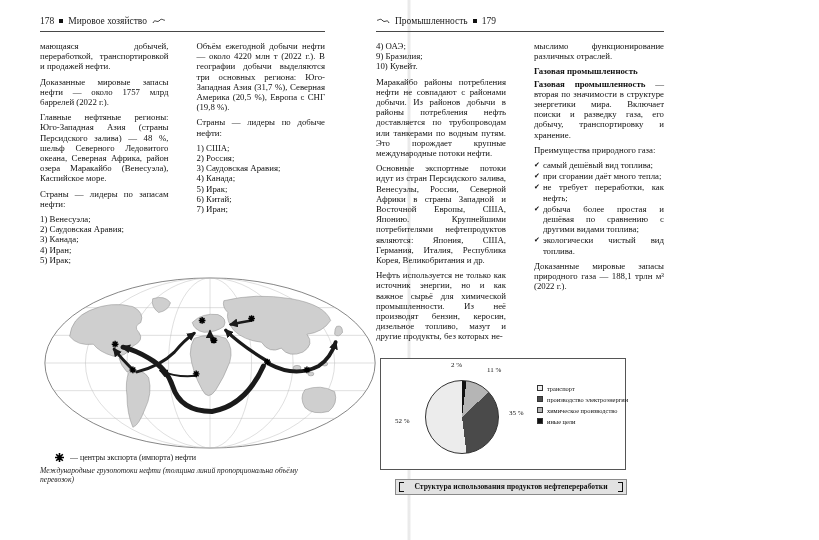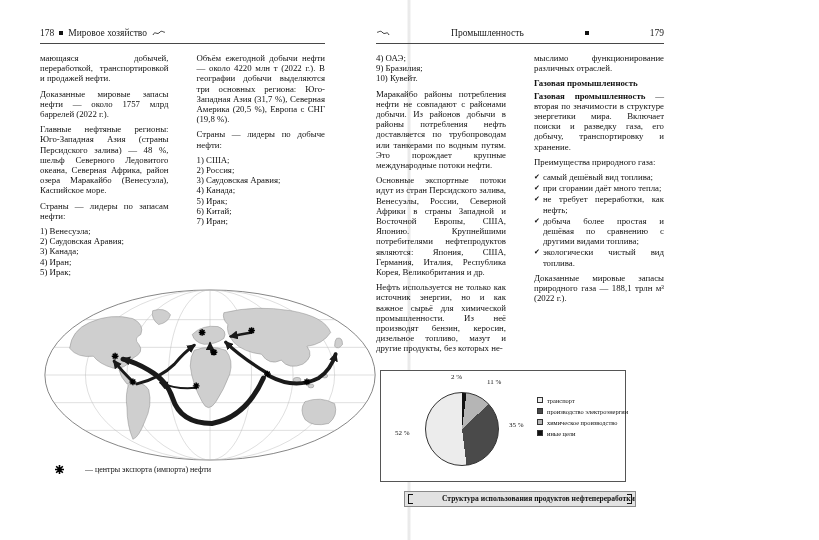--- a/index.html
+++ b/index.html
@@ -1,59 +1,59 @@
 <!DOCTYPE html>
 <html><head>
 <meta charset="utf-8">
 <style>
   *{margin:0;padding:0;box-sizing:border-box}
   html,body{width:819px;height:540px}
   body{background:#e9e9e9;font-family:"Liberation Serif","DejaVu Serif",serif;color:#111}
   .spread{width:819px;height:540px;background:#fff;display:flex;position:relative;overflow:hidden}
   .gutter{position:absolute;left:407px;top:0;width:4px;height:100%;
           background:linear-gradient(90deg,rgba(0,0,0,0.02),rgba(0,0,0,0.10),rgba(0,0,0,0.02))}
-  .page{width:349px;padding-top:28px;position:relative}
+  .page{width:349px;padding-top:16px;position:relative}
   .page-left{padding-left:40px;padding-right:24px}
   .page-right{padding-left:27px;padding-right:34px}
   .phead{display:flex;align-items:center;gap:5px;font-size:9.5px;color:#1a1a1a;
          border-bottom:1px solid #474747;padding-bottom:5px}
-  .phead.right{justify-content:space-between}
+  .phead.right{justify-content:flex-start}
   .sq{width:4px;height:4px;background:#111;display:inline-block;flex:none}
   .orn{flex:none}
   .cols{display:flex;gap:28px;margin-top:9px}
   .col{flex:1;font-size:8.8px;line-height:10.2px;text-align:justify}
   .col p{margin-bottom:5px}
   .lst{margin-bottom:5px}
   .lst div{text-align:left}
   .gash{font-size:8.8px;font-weight:bold;margin-bottom:2px}
   b.lead{font-weight:bold}
   .adv{display:flex;gap:3px;margin-bottom:1px}
   .adv .chk{font-family:"DejaVu Sans",sans-serif;font-size:7px;line-height:10.2px;flex:none}
   .adv .t{flex:1;text-align:justify}
   
   .mapfig{margin-top:5px}
   .mapsvg{display:block}
-  .maplegend{display:flex;align-items:center;gap:20px;font-size:8px;margin:1px 0 3px 14px}
+  .maplegend{display:flex;align-items:center;gap:5px;font-size:8px;margin:1px 0 3px 14px}
   .mapcap{font-style:italic;font-size:7.6px;color:#222}
   
   .piefig{margin-top:11px;margin-left:4px}
   .piebox{width:246px;height:112px;border:1px solid #555;position:relative;background:#fff}
   .pie{position:absolute;left:44px;top:21px;width:74px;height:74px;border-radius:50%;
        border:1px solid #333;background:#ddd}
   .plabel{position:absolute;font-size:7px;color:#111;white-space:nowrap}
   .v0{left:14px;top:58px}
   .v1{left:128px;top:50px}
   .v2{left:106px;top:7px}
   .v3{left:70px;top:2px}
   .pleg{position:absolute;left:156px;top:26px;width:86px}
   .plegitem{display:flex;align-items:center;gap:4px;margin-bottom:4px}
   .swatch{width:6px;height:6px;border:1px solid #333;flex:none;background:#fff}
   .pleglabel{font-size:6.4px;line-height:7px;white-space:nowrap}
-  .capbar{margin-top:9px;margin-left:24px;width:232px;height:16px;background:#e2e2e2;
-          border:1px solid #8a8a8a;display:flex;align-items:center;justify-content:flex-end;
+  .capbar{margin-top:9px;margin-left:15px;width:232px;height:16px;background:#e2e2e2;
+          border:1px solid #8a8a8a;display:flex;align-items:center;justify-content:center;
           position:relative;font-size:7.6px;font-weight:bold;color:#111}
   .br{position:absolute;top:2px;width:5px;height:10px}
   .br.l{left:3px;border-left:1.6px solid #111;border-top:1.6px solid #111;border-bottom:1.6px solid #111}
   .br.r{right:3px;border-right:1.6px solid #111;border-top:1.6px solid #111;border-bottom:1.6px solid #111}
 </style>
 </head>
 <body>
 
 <div class="spread">
   <div class="gutter"></div>
@@ -153,20 +153,21 @@
           <path d="M0,-3.4V3.4M-3.4,0H3.4M-2.4,-2.4L2.4,2.4M2.4,-2.4L-2.4,2.4" transform="translate(156,100)"></path>
           <path d="M0,-3.4V3.4M-3.4,0H3.4M-2.4,-2.4L2.4,2.4M2.4,-2.4L-2.4,2.4" transform="translate(268,96)"></path>
         </g>
       </svg>
       <div class="maplegend">
         <svg width="11" height="11" viewBox="0 0 11 11">
           <path d="M5.5,1V10M1,5.5H10M2.2,2.2L8.8,8.8M8.8,2.2L2.2,8.8" stroke="#000" stroke-width="1.6"></path>
         </svg>
         <span>— центры экспорта (импорта) нефти</span>
       </div>
+      <div class="mapcap">Международные грузопотоки нефти (толщина линий пропорциональна объёму перевозок)</div>
     </div>
   </div>
 
   <div class="page page-right">
     <div class="phead right">
       <svg class="orn" width="14" height="9" viewBox="0 0 14 9">
         <path d="M1,3 C2,4 4,1 6,3 C9,7 11,1 13,6" stroke="#222" fill="none" stroke-width="0.9"></path>
       </svg>
       <span>Промышленность</span>
       <span class="sq"></span>

